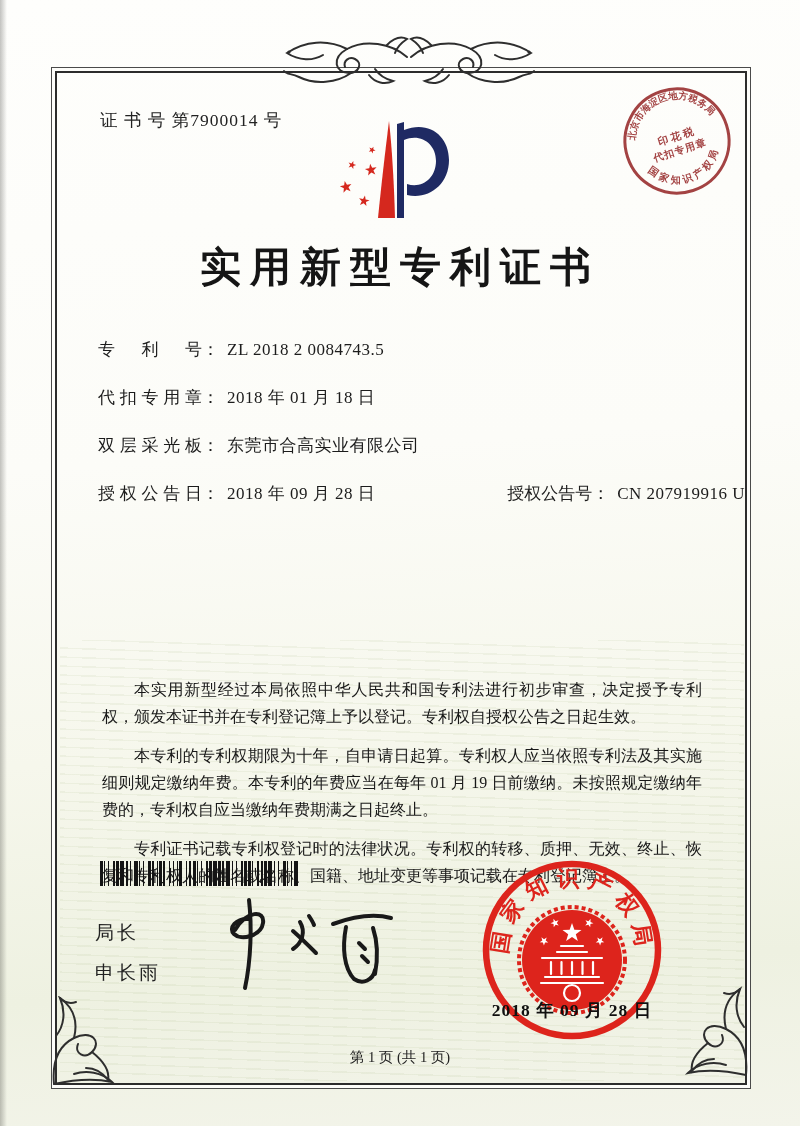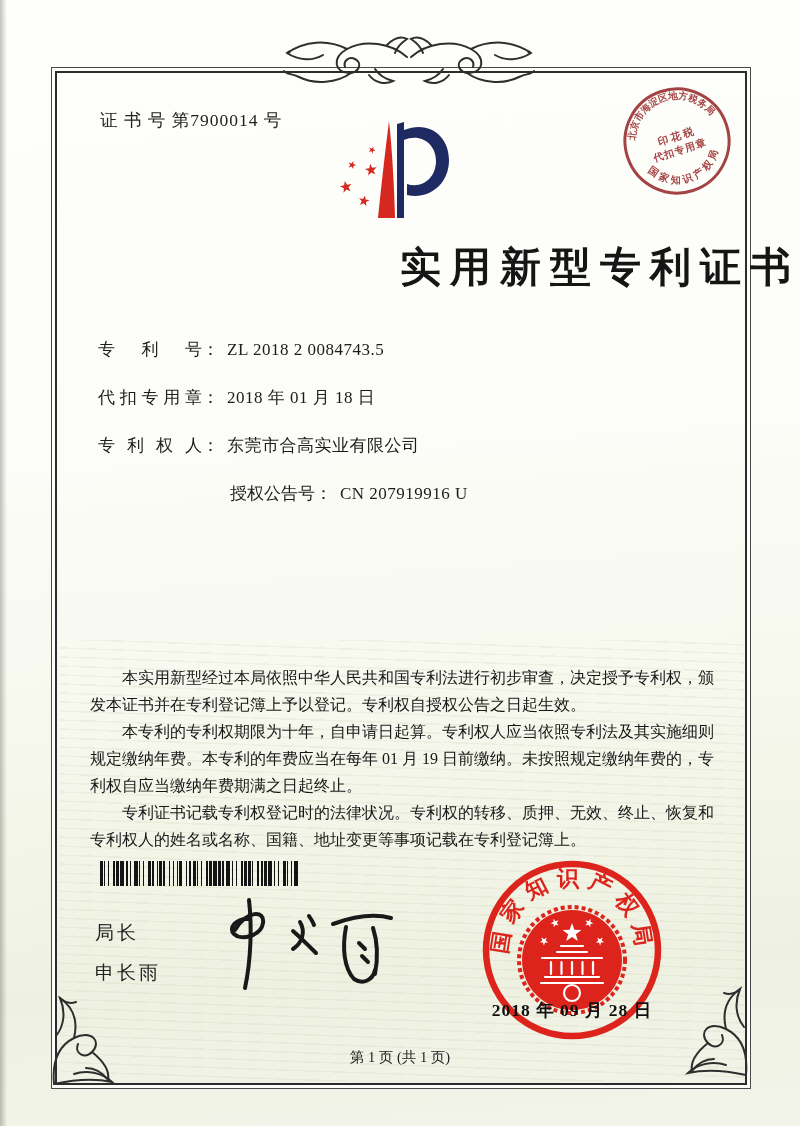--- a/index.html
+++ b/index.html
@@ -10,31 +10,31 @@
   }
   .edge-shadow{position:absolute;left:0;top:0;width:7px;height:100%;
     background:linear-gradient(90deg,rgba(40,40,35,.28),rgba(40,40,35,0));}
   .texture{position:absolute;left:60px;right:56px;top:640px;bottom:45px;pointer-events:none;
     background:repeating-linear-gradient(2deg,rgba(150,170,110,.10) 0 1.5px,transparent 1.5px 9px);}
   .frame{position:absolute;left:55px;top:71px;width:688px;height:1010px;
     border:2.5px solid #2c2c2c;box-shadow:0 0 0 3px #fdfdfa,0 0 0 4px #4a4a4a;}
   .cert-no{position:absolute;left:100px;top:108px;font-size:17.5px;letter-spacing:1px;color:#222;}
   .logo{position:absolute;left:325px;top:108px;}
   .tax-stamp{position:absolute;left:620px;top:84px;transform:rotate(-18deg);opacity:.92;}
-  .title{position:absolute;left:0;top:240px;width:800px;text-align:right;
+  .title{position:absolute;left:0;top:240px;width:800px;text-align:center;
     font-size:41px;font-weight:bold;letter-spacing:9px;color:#151515;}
   .fields{position:absolute;left:98px;top:338px;width:620px;font-size:17px;}
   .frow{height:27px;margin-bottom:21px;white-space:nowrap;}
   .flabel{display:inline-block;width:104px;text-align:justify;text-align-last:justify;vertical-align:top;}
   .fvalue{margin-left:8px;letter-spacing:.5px;}
   .frow-split{display:flex;justify-content:flex-start;}
   .grant-no{margin-left:132px;white-space:nowrap;}
   .paras{position:absolute;left:90px;top:664px;width:624px;font-size:16px;line-height:27px;
     text-align:justify;color:#181818;}
-  .paras p{margin:0;text-indent:2em;}
+  .paras p{margin:12px;text-indent:2em;}
   .barcode{position:absolute;left:100px;top:861px;height:25px;display:flex;}
   .barcode span{display:block;height:100%;}
   .barcode .bar{background:#141414;}
   .barcode .gap{background:transparent;}
   .sig-block{position:absolute;left:95px;top:920px;font-family:"Liberation Sans","DejaVu Sans",sans-serif;
     font-size:19px;letter-spacing:3px;color:#222;}
   .sig-block div{margin-bottom:14px;}
   .signature{position:absolute;left:205px;top:888px;}
   .seal{position:absolute;left:477px;top:855px;z-index:1;}
   .seal-date{position:absolute;left:482px;top:998px;width:180px;z-index:2;text-align:center;
@@ -125,23 +125,26 @@
 <div class="title">实用新型专利证书</div>
 
 <div class="fields">
   <div class="frow">
     <span class="flabel">专利号</span><span>：</span><span class="fvalue">ZL 2018 2 0084743.5</span>
   </div>
   <div class="frow">
     <span class="flabel">代扣专用章</span><span>：</span><span class="fvalue">2018 年 01 月 18 日</span>
   </div>
   <div class="frow">
-    <span class="flabel">专利权人</span><span>：</span><span class="fvalue">东莞市合高实业有限公司</span>
+    <span class="flabel">双层采光板</span><span>：</span><span class="fvalue">东莞市合高实业有限公司</span>
   </div>
   <div class="frow frow-split">
+    <div>
+      <span class="flabel">授权公告日</span><span>：</span><span class="fvalue">2018 年 09 月 28 日</span>
+    </div>
     <div class="grant-no">
       <span>授权公告号</span><span>：</span><span class="fvalue">CN 207919916 U</span>
     </div>
   </div>
 </div>
 
 <div class="paras">
   <p>本实用新型经过本局依照中华人民共和国专利法进行初步审查，决定授予专利权，颁发本证书并在专利登记簿上予以登记。专利权自授权公告之日起生效。</p>
   <p>本专利的专利权期限为十年，自申请日起算。专利权人应当依照专利法及其实施细则规定缴纳年费。本专利的年费应当在每年 01 月 19 日前缴纳。未按照规定缴纳年费的，专利权自应当缴纳年费期满之日起终止。</p>
   <p>专利证书记载专利权登记时的法律状况。专利权的转移、质押、无效、终止、恢复和专利权人的姓名或名称、国籍、地址变更等事项记载在专利登记簿上。</p>

